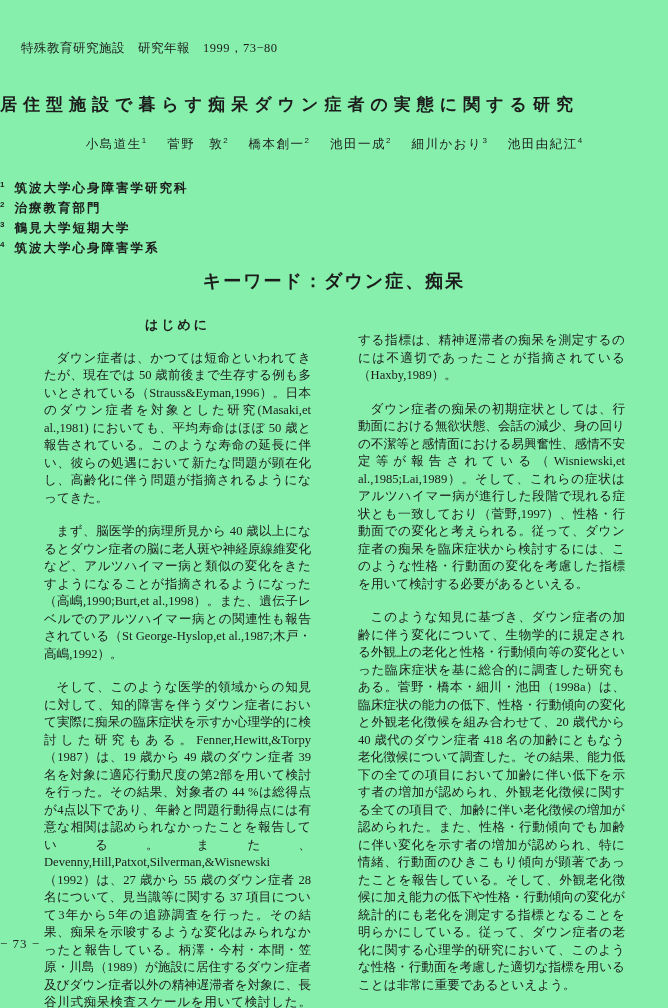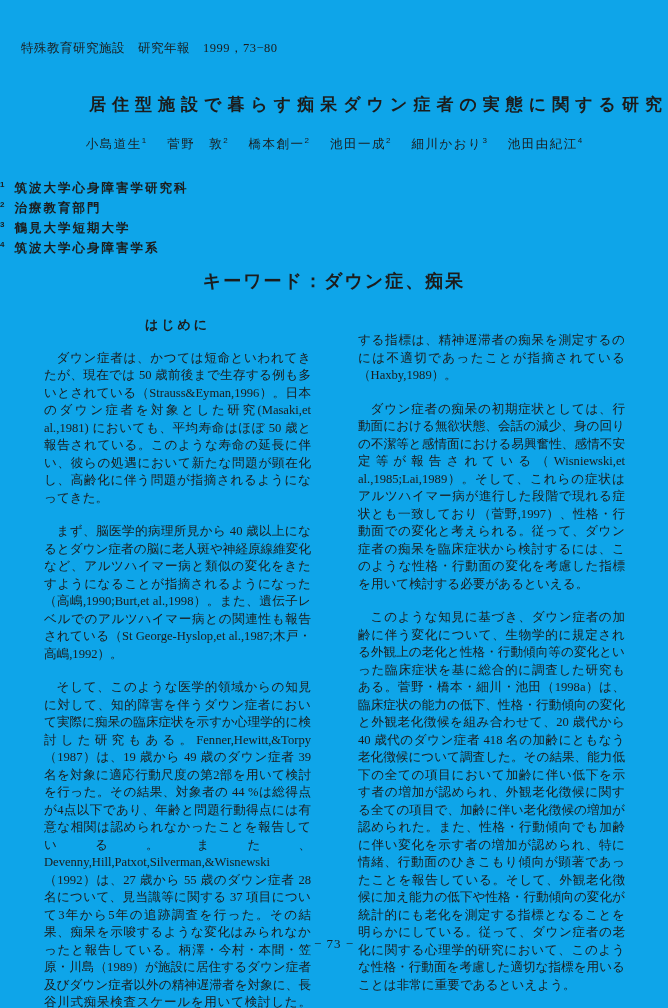--- a/index.html
+++ b/index.html
@@ -4,40 +4,40 @@
 <style>
   html, body {
     margin: 0;
     padding: 0;
     background: #ffffff;
   }
   .page {
     position: relative;
     width: 668px;
     height: 1008px;
-    background: #0ea5e9;
+    background: #86efac;
     color: #1c1c1c;
     overflow: hidden;
     font-family: "Liberation Serif", "DejaVu Serif", serif;
   }
   .journal-header {
     position: absolute;
     top: 40px;
     left: 21px;
     font-size: 12.5px;
     letter-spacing: 0.5px;
     white-space: nowrap;
   }
   .paper-title {
     position: absolute;
     top: 93px;
     left: 0;
     right: 0;
     margin: 0;
-    text-align: right;
+    text-align: left;
     font-family: "Liberation Sans", "DejaVu Sans", sans-serif;
     font-weight: bold;
     font-size: 17px;
     letter-spacing: 6px;
     white-space: nowrap;
   }
   .authors {
     position: absolute;
     top: 136px;
     left: 0;
@@ -102,21 +102,20 @@
     font-size: 13px;
     letter-spacing: 3px;
   }
   .col p { margin: 16px; }
   .col p.indent { text-indent: 1em; }
   .page-number {
     position: absolute;
     top: 936px;
     left: 0;
     right: 0;
-    text-align: center;
     font-size: 13px;
     letter-spacing: 1px;
   }
 </style>
 </head>
 <body>
 
 <div class="page">
 
   <div class="journal-header">特殊教育研究施設　研究年報　1999，73−80</div>

